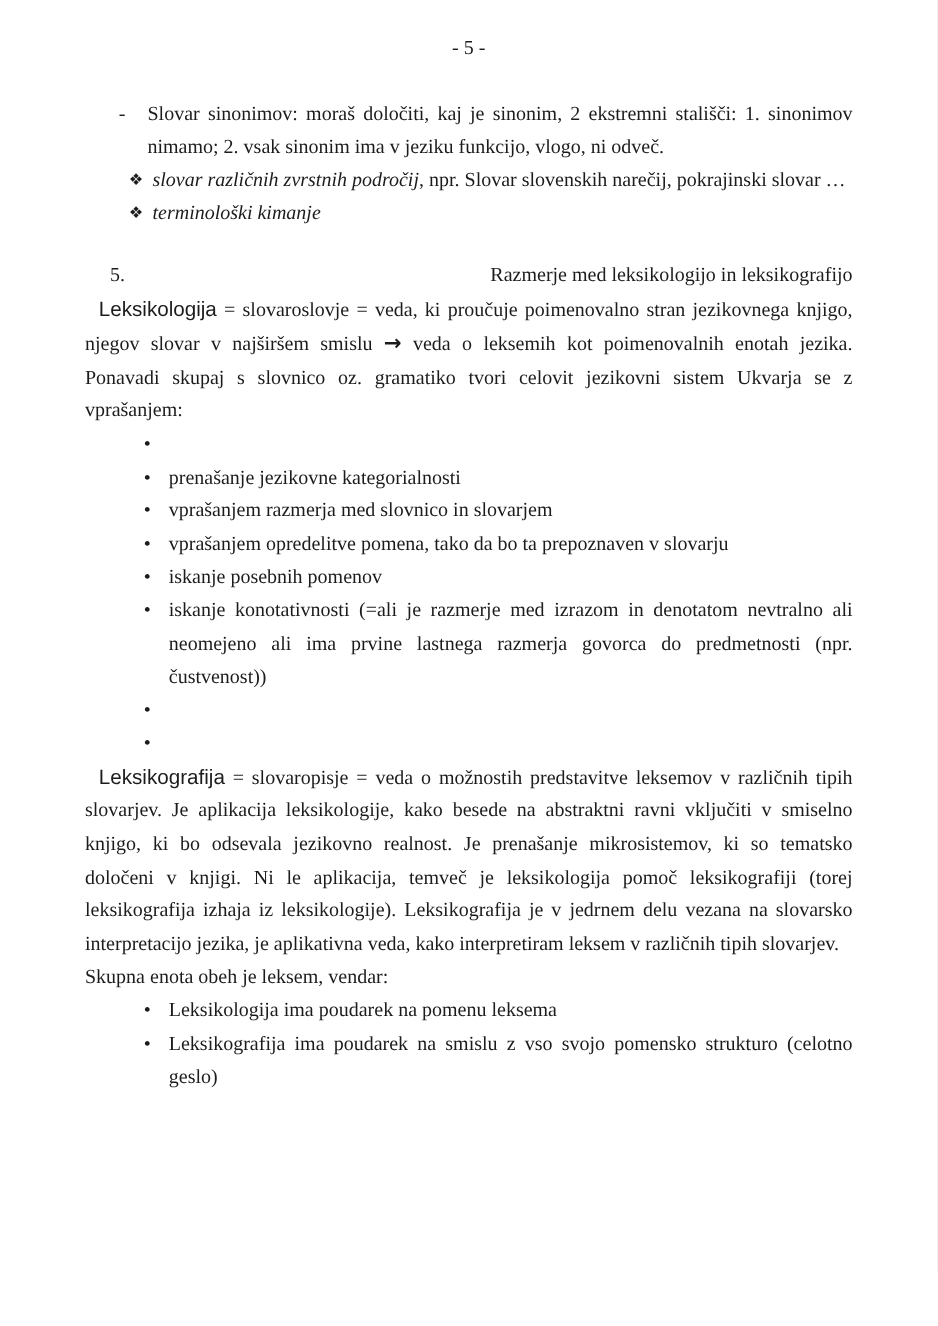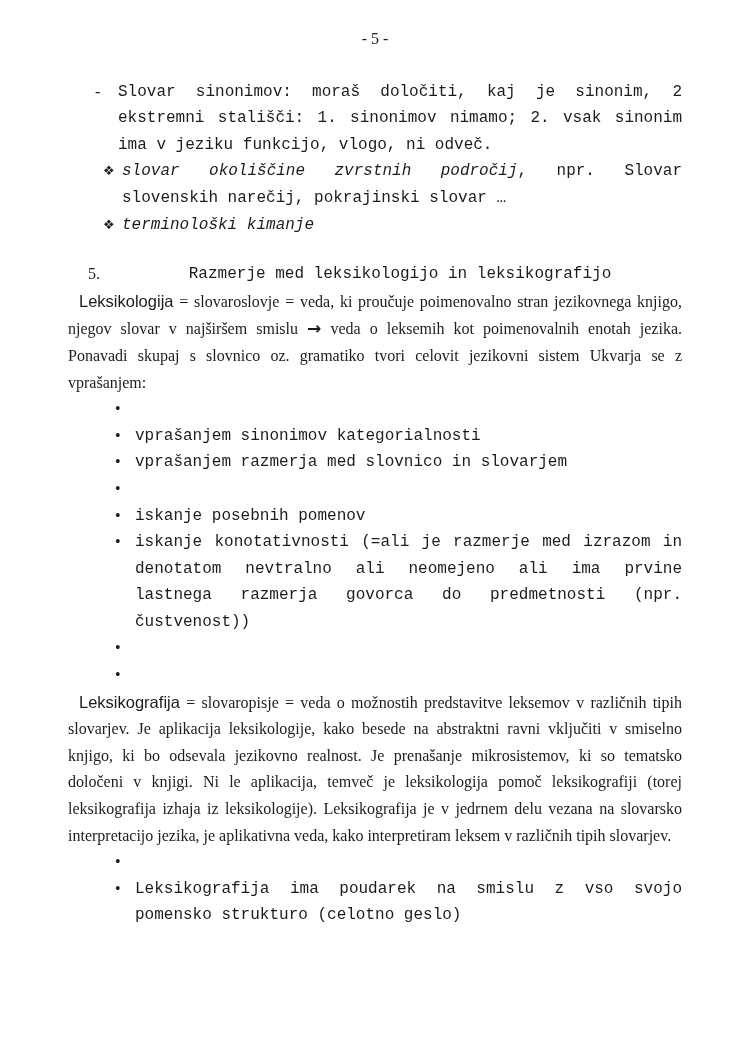--- a/index.html
+++ b/index.html
@@ -30,21 +30,20 @@
     display: flex;
     align-items: flex-start;
   }
   .li .marker {
     flex: 0 0 auto;
     text-align: left;
   }
   .li .txt {
     flex: 1 1 auto;
     text-align: justify;
-    font-family: Liberation Mono, monospace;
   }
   .dash-item .marker {
     margin-left: 27px;
     width: 23px;
   }
   .diamond-item .marker {
     margin-left: 35px;
     width: 19px;
     font-family: "DejaVu Sans", sans-serif;
     font-size: 13px;
@@ -54,21 +53,21 @@
     width: 20px;
   }
   .heading-item {
     margin-top: 23px;
   }
   .heading-item .marker {
     margin-left: 20px;
     width: 30px;
   }
   .heading-item .txt {
-    text-align: center;
+    text-align: right;
   }
   .para {
     text-align: justify;
     margin: 0;
   }
   .para-last {
     text-align: left;
     margin: 0;
   }
   .lead-sans {
@@ -92,67 +91,70 @@
 
   <div class="pageno">- 5 -</div>
 
   <div class="li dash-item">
     <span class="marker">-</span>
     <div class="txt">Slovar sinonimov: moraš določiti, kaj je sinonim, 2 ekstremni stališči: 1. sinonimov nimamo; 2. vsak sinonim ima v jeziku funkcijo, vlogo, ni odveč.</div>
   </div>
 
   <div class="li diamond-item">
     <span class="marker">❖</span>
-    <div class="txt"><span class="italic">slovar okoliščine zvrstnih področij</span><span>, npr. Slovar slovenskih narečij, pokrajinski slovar …</span></div>
+    <div class="txt"><span class="italic">slovar različnih zvrstnih področij</span><span>, npr. Slovar slovenskih narečij, pokrajinski slovar …</span></div>
   </div>
   <div class="li diamond-item">
     <span class="marker">❖</span>
     <div class="txt"><span class="italic">terminološki kimanje</span></div>
   </div>
 
   <div class="li heading-item">
     <span class="marker">5.</span>
     <div class="txt">Razmerje med leksikologijo in leksikografijo</div>
   </div>
 
   <p class="para"><span class="lead-sans">Leksikologija</span><span> = slovaroslovje = veda, ki proučuje poimenovalno stran jezikovnega knjigo, njegov slovar v najširšem smislu </span><span class="arrow">→</span><span> veda o leksemih kot poimenovalnih enotah jezika. Ponavadi skupaj s slovnico oz. gramatiko tvori celovit jezikovni sistem Ukvarja se z vprašanjem:</span></p>
 
   <div class="li bullet-item">
     <span class="marker">•</span>
   </div>
   <div class="li bullet-item">
     <span class="marker">•</span>
-    <div class="txt">vprašanjem sinonimov kategorialnosti</div>
+    <div class="txt">prenašanje jezikovne kategorialnosti</div>
   </div>
   <div class="li bullet-item">
     <span class="marker">•</span>
     <div class="txt">vprašanjem razmerja med slovnico in slovarjem</div>
   </div>
   <div class="li bullet-item">
     <span class="marker">•</span>
+    <div class="txt">vprašanjem opredelitve pomena, tako da bo ta prepoznaven v slovarju</div>
   </div>
   <div class="li bullet-item">
     <span class="marker">•</span>
     <div class="txt">iskanje posebnih pomenov</div>
   </div>
   <div class="li bullet-item">
     <span class="marker">•</span>
     <div class="txt">iskanje konotativnosti (=ali je razmerje med izrazom in denotatom nevtralno ali neomejeno ali ima prvine lastnega razmerja govorca do predmetnosti (npr. čustvenost))</div>
   </div>
   <div class="li bullet-item">
     <span class="marker">•</span>
   </div>
   <div class="li bullet-item">
     <span class="marker">•</span>
   </div>
 
   <p class="para"><span class="lead-sans">Leksikografija</span><span> = slovaropisje = veda o možnostih predstavitve leksemov v različnih tipih slovarjev. Je aplikacija leksikologije, kako besede na abstraktni ravni vključiti v smiselno knjigo, ki bo odsevala jezikovno realnost. Je prenašanje mikrosistemov, ki so tematsko določeni v knjigi. Ni le aplikacija, temveč je leksikologija pomoč leksikografiji (torej leksikografija izhaja iz leksikologije). Leksikografija je v jedrnem delu vezana na slovarsko interpretacijo jezika, je aplikativna veda, kako interpretiram leksem v različnih tipih slovarjev.</span></p>
 
+  <p class="para-last">Skupna enota obeh je leksem, vendar:</p>
 
   <div class="li bullet-item">
     <span class="marker">•</span>
+    <div class="txt">Leksikologija ima poudarek na pomenu leksema</div>
   </div>
   <div class="li bullet-item">
     <span class="marker">•</span>
     <div class="txt">Leksikografija ima poudarek na smislu z vso svojo pomensko strukturo (celotno geslo)</div>
   </div>
 
 </div>
 
 </body></html>

